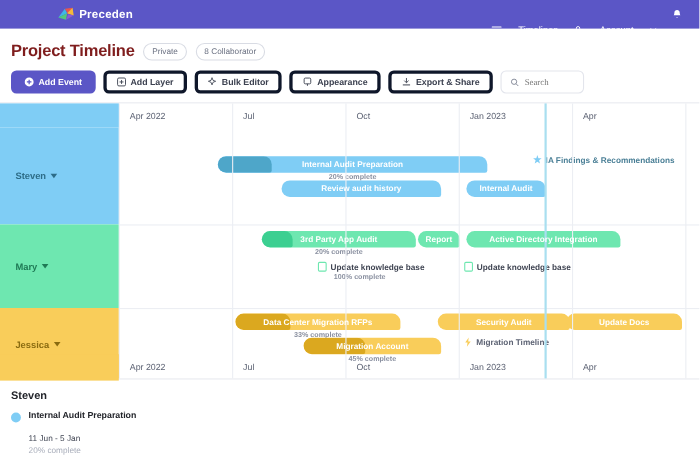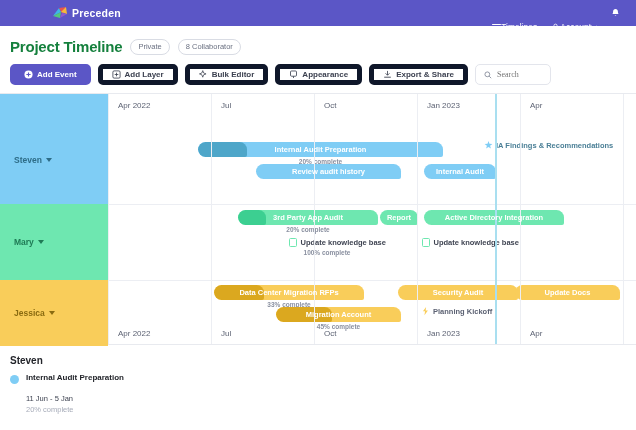--- a/index.html
+++ b/index.html
@@ -14,42 +14,42 @@
   .topnav {
     height: 26px;
     background: #5b56c6;
     display: flex; align-items: center;
     position: relative;
   }
   .brand { display: flex; align-items: center; gap: 4px; margin-left: 52px; }
   .brand-logo { width: 16px; height: 14px; position: relative; display:block; }
   .brand-name { color:#ffffff; font-size:10.5px; font-weight:700; letter-spacing:.2px; }
   .nav-right { position:absolute; right:16px; display:flex; align-items:center; gap:14px; }
-  .nav-item { display:flex; align-items:center; gap:0; color:#ffffff; font-size:8.5px;margin-top:28px; }
+  .nav-item { display:flex; align-items:center; gap:15px; color:#ffffff; font-size:8.5px;margin-top:28px; }
   .hamburger { display:inline-flex; flex-direction:column; gap:1.6px; width:9px; }
   .hamburger i { display:block; height:1px; background:#fff; border-radius:1px; }
   .hamburger i:nth-child(2){ width:7px; }
   .bell { width:9px; height:10px; }
 
   
   .page-head { padding: 12px 0 0 10px; }
   .title-row { display:flex; align-items:center; gap:8px; }
-  .page-title { font-size:15px; font-weight:700; color:#15803d; letter-spacing:-.2px; }
+  .page-title { font-size:15px; font-weight:700; color:#7f1d1d; letter-spacing:-.2px; }
   .pill {
     font-size:7.5px; color:#6a7081;
     border:1px solid #d9dce4; border-radius:9px;
     padding:2.5px 7px; background:#fff; white-space:nowrap;
   }
 
   
   .toolbar { display:flex; align-items:center; gap:7px; margin:9px 0 0 10px; }
   .tbtn {
     display:flex; align-items:center; gap:4px;
     height:21px; padding:0 9px;
-    border:5px solid #0f172a; border-radius:5px;
+    border:3px solid #0f172a; border-radius:5px;
     background:#fff; color:#3c4150;
     font-size:8px; font-weight:700; white-space:nowrap;
   }
   .tbtn.primary { background:#5b56c6; border-color:#5b56c6; color:#fff; }
   .searchbox {
     display:flex; align-items:center; gap:5px;
     height:21px; width:76px; padding:0 8px;
     border:1px solid #e3e5ec; border-radius:5px; background:#fff;
   }
   .search-input {
@@ -299,21 +299,21 @@
         </div>
         <div class="bar" style="left: 276px; width: 125px; top: 27px; background: rgb(249, 205, 90);">
           <div class="fill" style="width: 56.25px; background: rgb(219, 168, 31);"></div>
           <span class="lbl">Migration Account</span>
         </div>
         <div class="pct" style="left: 338.5px; top: 43px; transform: translateX(-50%);">45% complete</div>
         <div class="milestone" style="left: 421px; top: 26px; color: rgb(92, 98, 115);">
           <svg class="ms-ico" viewBox="0 0 12 12">
             <path d="M6.8 0.5 L2.6 6.4 L5.4 6.4 L4.6 11.5 L9.2 5.2 L6.2 5.2 Z" fill="#f9cd5a"></path>
           </svg>
-          <span>Planning Kickoff</span>
+          <span>Migration Timeline</span>
         </div>
       </div>
     </div>
   <div id="grid-root">
       <div class="gridline" style="left: 108px;"></div>
       <div class="gridline" style="left: 211px;"></div>
       <div class="gridline" style="left: 314px;"></div>
       <div class="gridline" style="left: 417px;"></div>
       <div class="gridline" style="left: 520px;"></div>
       <div class="gridline" style="left: 623px;"></div>

